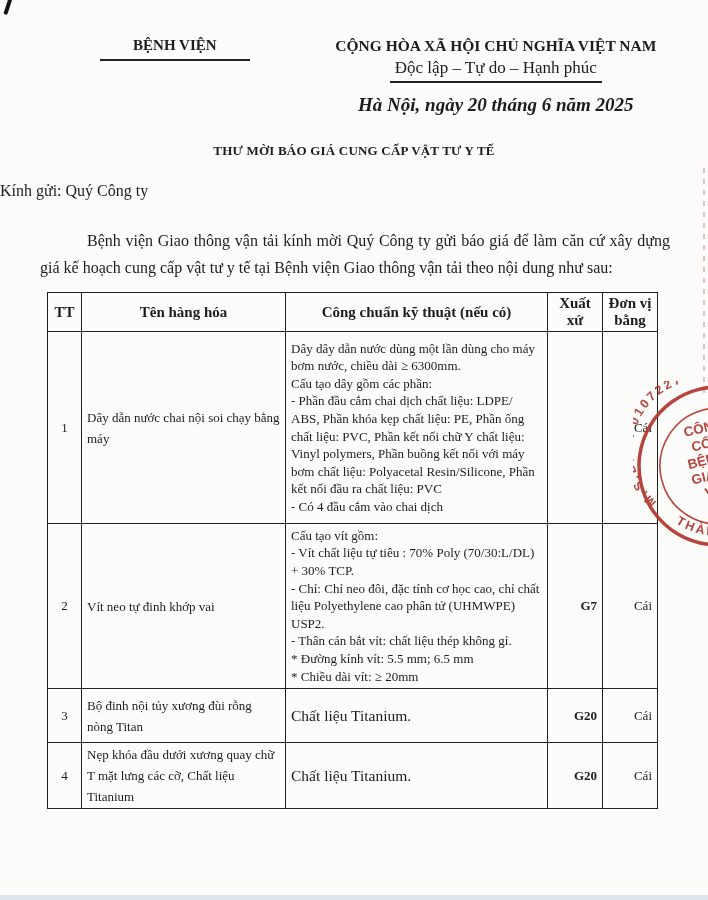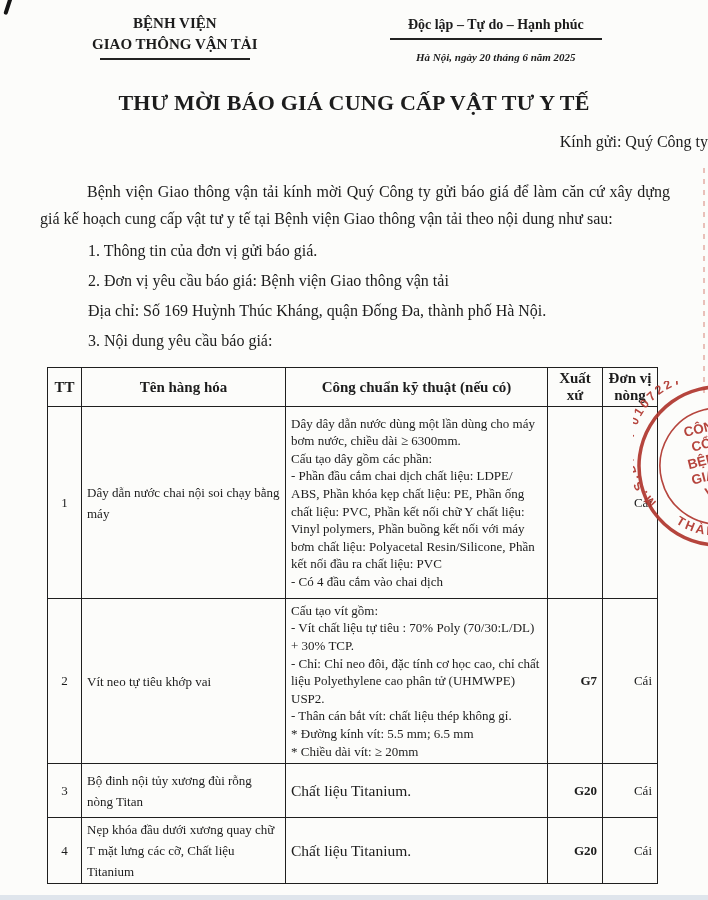--- a/index.html
+++ b/index.html
@@ -23,33 +23,34 @@
     background:repeating-linear-gradient(to bottom,#d98f85 0 5px,transparent 5px 11px);
     opacity:.55;
   }
   .bottom-strip{
     position:absolute;left:0;bottom:0;width:100%;height:5px;
     background:#dfe5ec;
   }
   .header{
     display:flex;
     padding:13px 26px 0 40px;
+    margin-top:22px;
   }
   .hdr-left{width:42%;text-align:center;font-weight:bold;font-size:15px;line-height:21px;}
   .hdr-right{width:58%;text-align:center;}
   .hdr-right .nat1{font-weight:bold;font-size:15.5px;line-height:21px;}
-  .hdr-right .nat2{font-weight:bold;font-size:14px;line-height:23px;}
+  .hdr-right .nat2{font-weight:normal;font-size:17px;line-height:23px;}
   .u-left{width:150px;height:2px;background:#222;margin:3px auto 0;}
   .u-right{width:212px;height:2px;background:#222;margin:2px auto 0;}
-  .dateline{font-style:italic;font-weight:bold;font-size:11px;margin-top:11px;}
+  .dateline{font-style:italic;font-weight:bold;font-size:19px;margin-top:11px;}
   .title{
-    text-align:center;font-weight:bold;font-size:22px;letter-spacing:.2px;
+    text-align:center;font-weight:bold;font-size:13px;letter-spacing:.2px;
     margin-top:27px;
   }
-  .salutation{text-align:right;font-size:16px;margin-top:17px;}
+  .salutation{text-align:left;font-size:16px;margin-top:23px;}
   .intro{
     margin:27px 38px 0 40px;
     font-size:16px;line-height:27px;
     text-align:justify;text-indent:47px;
   }
   .list{margin:4px 38px 0 88px;font-size:16px;line-height:30px;}
   .list div{white-space:nowrap;}
   table.quote{
     border-collapse:collapse;
     table-layout:fixed;
@@ -82,70 +83,64 @@
 <body>
 
 <div class="page">
 
   <div class="pen-mark"></div>
   <div class="margin-streak"></div>
 
   <div class="header">
     <div class="hdr-left">
       <div>BỆNH VIỆN</div>
-      <div>GIAO THÔNG VẬN TẢI</div>
       <div class="u-left"></div>
     </div>
     <div class="hdr-right">
+      <div class="nat1">CỘNG HÒA XÃ HỘI CHỦ NGHĨA VIỆT NAM</div>
       <div class="nat2">Độc lập – Tự do – Hạnh phúc</div>
       <div class="u-right"></div>
       <div class="dateline">Hà Nội, ngày 20 tháng 6 năm 2025</div>
     </div>
   </div>
 
   <div class="title">THƯ MỜI BÁO GIÁ CUNG CẤP VẬT TƯ Y TẾ</div>
   <div class="salutation">Kính gửi: Quý Công ty</div>
   <div class="intro">Bệnh viện Giao thông vận tải kính mời Quý Công ty gửi báo giá để làm căn cứ xây dựng giá kế hoạch cung cấp vật tư y tế tại Bệnh viện Giao thông vận tải theo nội dung như sau:</div>
 
-  <div class="list">
-    <div>1. Thông tin của đơn vị gửi báo giá.</div>
-    <div>2. Đơn vị yêu cầu báo giá: Bệnh viện Giao thông vận tải</div>
-    <div>Địa chỉ: Số 169 Huỳnh Thúc Kháng, quận Đống Đa, thành phố Hà Nội.</div>
-    <div>3. Nội dung yêu cầu báo giá:</div>
-  </div>
 
   <table class="quote">
     <colgroup>
       <col style="width:34px">
         <col style="width:204px">
         <col style="width:262px">
       <col style="width:55px">
         <col style="width:55px">
     </colgroup>
     <tbody>
         <tr style="height:36px">
       <th>TT</th>
       <th>Tên hàng hóa</th>
       <th>Công chuẩn kỹ thuật (nếu có)</th>
       <th>Xuất xứ</th>
-      <th>Đơn vị nòng</th>
+      <th>Đơn vị bằng</th>
     </tr>
     <tr style="height:192px">
       <td class="tt">1</td>
       <td class="name">Dây dẫn nước chai nội soi chạy bằng máy</td>
       <td class="spec pre">Dây dây dẫn nước dùng một lần dùng cho máy bơm nước, chiều dài ≥ 6300mm.
 Cấu tạo dây gồm các phần:
 - Phần đầu cắm chai dịch chất liệu: LDPE/ ABS, Phần khóa kẹp chất liệu: PE, Phần ống chất liệu: PVC, Phần kết nối chữ Y chất liệu: Vinyl polymers, Phần buồng kết nối với máy bơm chất liệu: Polyacetal Resin/Silicone, Phần kết nối đầu ra chất liệu: PVC
 - Có 4 đầu cắm vào chai dịch</td>
       <td class="origin"></td>
       <td class="unit">Cái</td>
     </tr>
     <tr style="height:165px">
       <td class="tt">2</td>
-      <td class="name">Vít neo tự tiêu khớp vai</td>
+      <td class="name">Vít neo tự đinh khớp vai</td>
       <td class="spec pre">Cấu tạo vít gồm:
 - Vít chất liệu tự tiêu : 70% Poly (70/30:L/DL) +  30% TCP.
 - Chỉ: Chỉ neo đôi, đặc tính cơ học cao, chỉ chất liệu Polyethylene cao phân tử (UHMWPE) USP2.
 - Thân cán bắt vít: chất liệu thép không gỉ.
 * Đường kính vít: 5.5 mm; 6.5 mm
 * Chiều dài vít: ≥ 20mm</td>
       <td class="origin">G7</td>
       <td class="unit">Cái</td>
     </tr>
     <tr style="height:54px">

